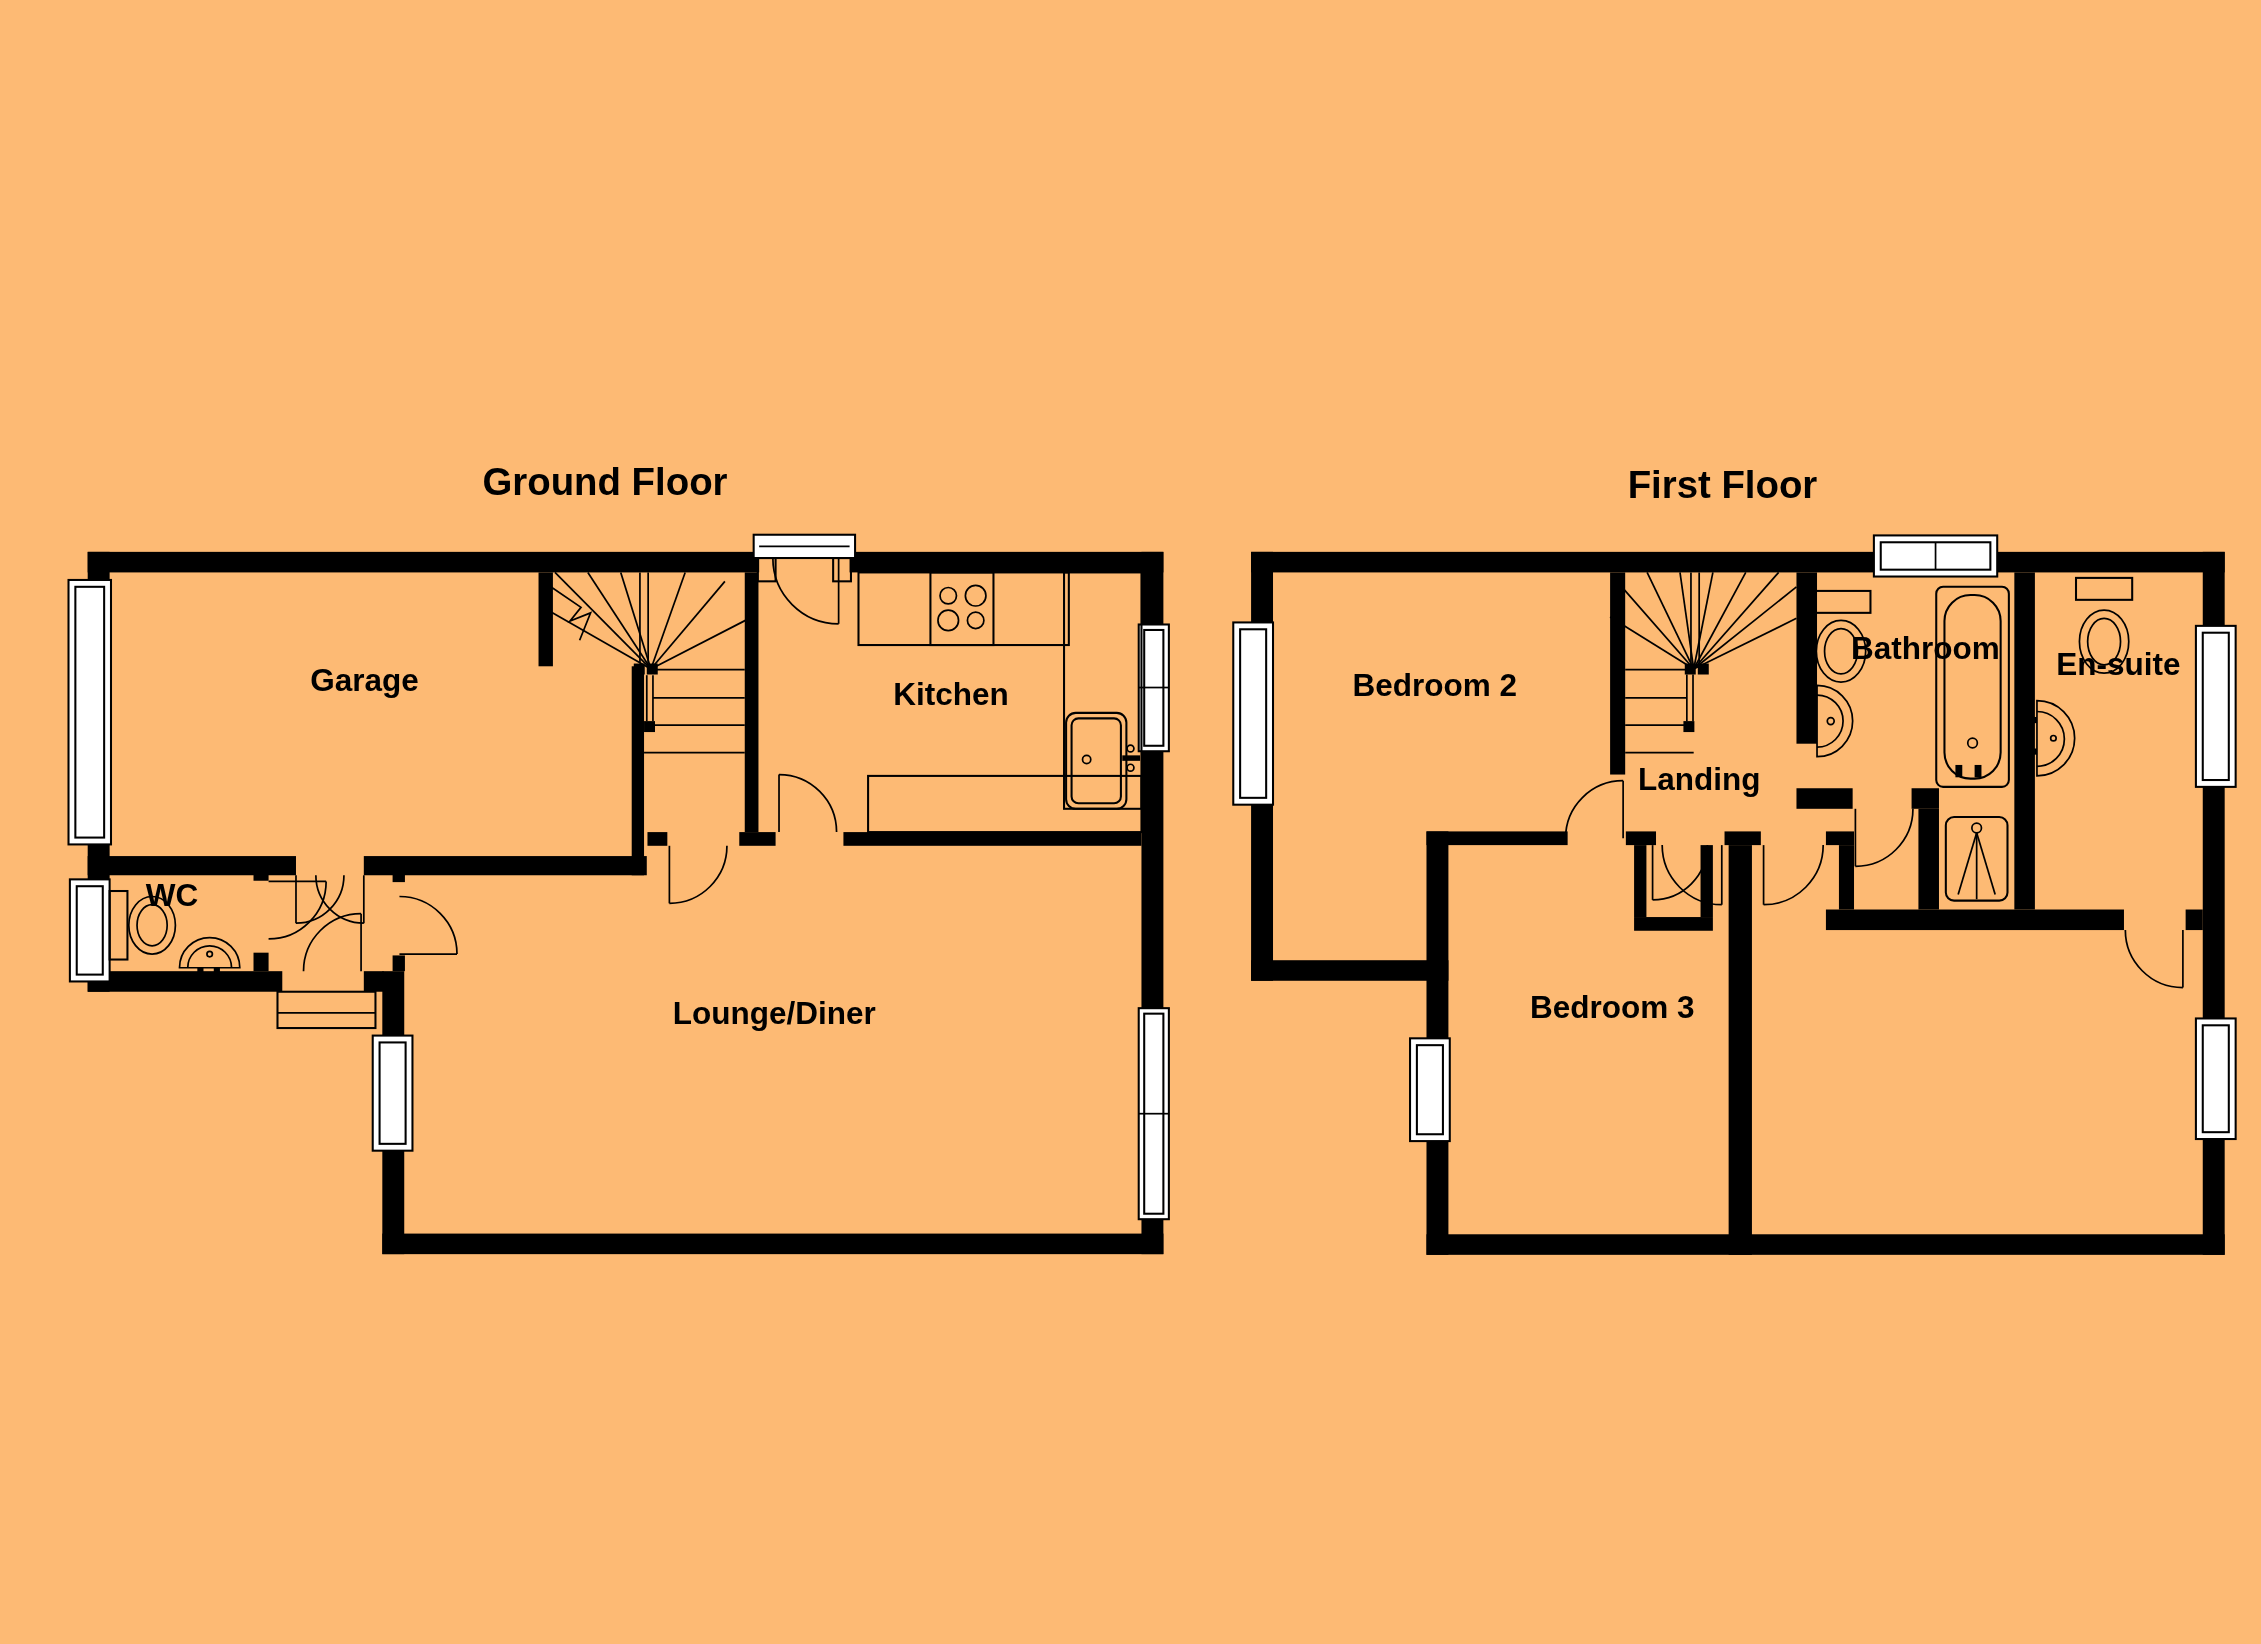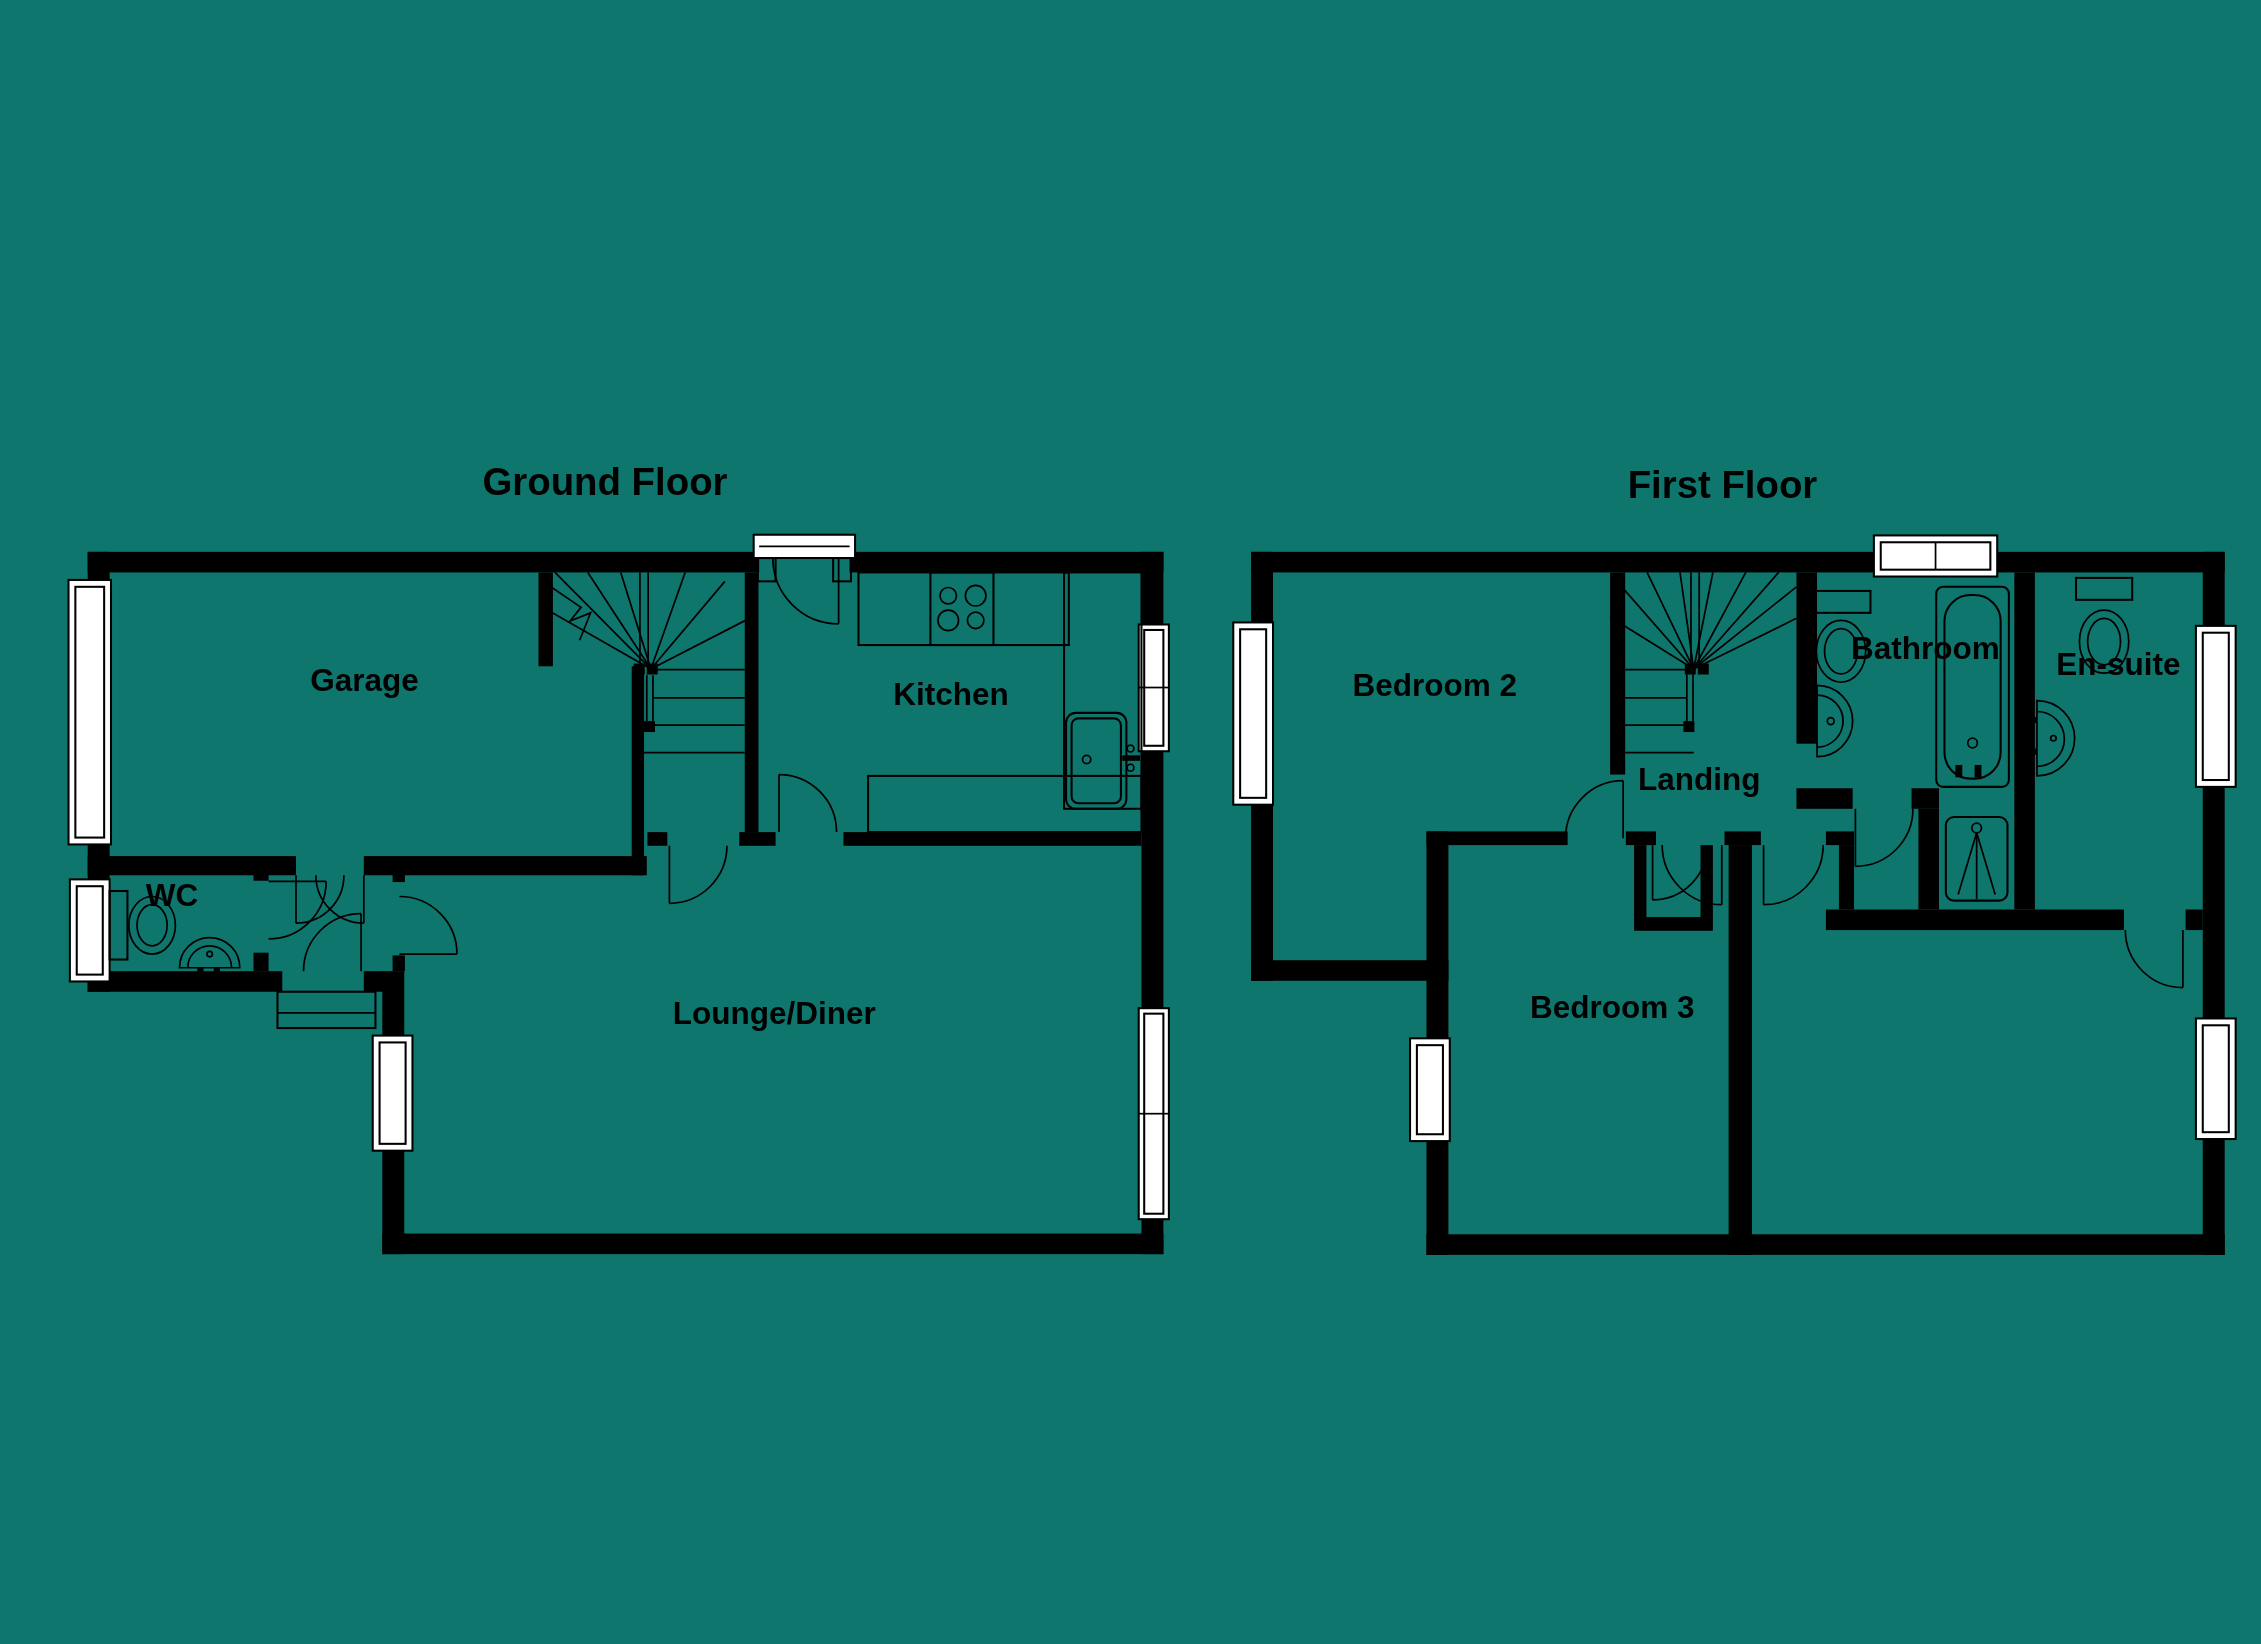--- a/index.html
+++ b/index.html
@@ -1,17 +1,17 @@
 <!DOCTYPE html>
 <html style="font-size:11px"><head>
 <meta charset="utf-8">
 <style>
   html,body{margin:0;padding:0;background:#ffffff;}
   body{font-family:"Liberation Sans",sans-serif;}
-  #plan-wrap{width:2261px;height:1645px;position:relative;background:#0f766e;}
+  #plan-wrap{width:2261px;height:1645px;position:relative;background:#fdba74;}
   svg{display:block;}
   svg text{font-family:"Liberation Sans","DejaVu Sans",sans-serif;font-weight:bold;fill:#000000;}
 </style>
 </head>
 <body>
 
 <div id="plan-wrap">
   <svg id="plan-svg" width="2261" height="1645" viewBox="0 0 3300 2400" xmlns="http://www.w3.org/2000/svg">
     <g id="layer-ground">
         <rect x="128" y="805" width="980" height="30" fill="#000000"></rect>

